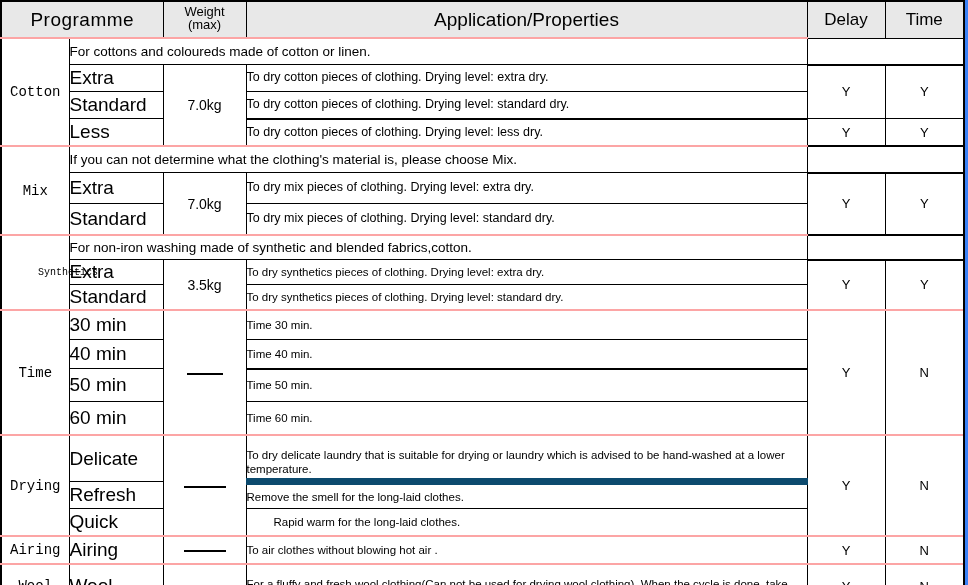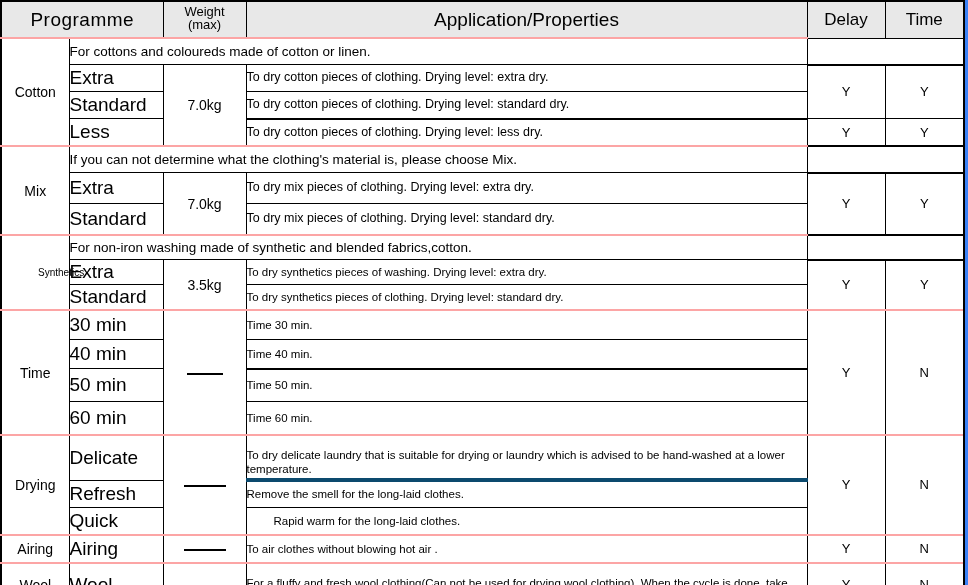--- a/index.html
+++ b/index.html
@@ -52,20 +52,21 @@
 
   
   tr.blockstart > td { border-top: 2px solid #fca5a5; }
 
   td.prog-name {
     text-align: center;
     font-weight: bold;
     font-size: 14px;
     border-left: 2px solid #000;
     border-right: 2px solid #000;
+    font-family: Liberation Mono, monospace;
   }
   td.prog-name.narrow { font-size: 10px; padding-left: 36px; }
 
   td.opt {
     font-size: 19px;
     padding-left: 8px;
     border-right: 2px solid #000;
   }
   td.note {
     font-size: 13.5px;
@@ -172,21 +173,21 @@
 
       <tr class="blockstart">
         <td class="prog-name narrow" rowspan="3">Synthetics</td>
         <td class="note" colspan="3" style="height:23px">For non-iron washing made of synthetic and blended fabrics,cotton.</td>
         <td class="flag" style="border:none;border-left:1px solid #000;border-top:2px solid #000"></td>
         <td class="flag last" style="border:none;border-right:2px solid #000;border-top:2px solid #000"></td>
       </tr>
       <tr>
         <td class="opt" style="height:24px">Extra</td>
         <td class="weight" rowspan="2">3.5kg</td>
-        <td class="desc">To dry synthetics pieces of washing. Drying level: extra dry.</td>
+        <td class="desc">To dry synthetics pieces of clothing. Drying level: extra dry.</td>
         <td class="flag" rowspan="2" style="border-top:2px solid #000">Y</td>
         <td class="flag last" rowspan="2" style="border-top:2px solid #000">Y</td>
       </tr>
       <tr>
         <td class="opt" style="height:24px">Standard</td>
         <td class="desc">To dry synthetics pieces of clothing. Drying level: standard dry.</td>
       </tr>
 
       <tr class="blockstart">
         <td class="prog-name" rowspan="4">Time</td>
@@ -212,21 +213,21 @@
       <tr class="blockstart">
         <td class="prog-name" rowspan="3">Drying</td>
         <td class="opt" style="height:32px">Delicate</td>
         <td class="weight" rowspan="3"><span class="dash wide"></span></td>
         <td class="desc two">To dry delicate laundry that is suitable for drying or laundry which is advised to be hand-washed at a lower temperature.</td>
         <td class="flag" rowspan="3">Y</td>
         <td class="flag last" rowspan="3">N</td>
       </tr>
       <tr>
         <td class="opt" style="height:26px">Refresh</td>
-        <td class="desc" style="border-top:4px solid #0c4a6e">Remove the smell for the long-laid clothes.</td>
+        <td class="desc" style="border-top:7px solid #0c4a6e">Remove the smell for the long-laid clothes.</td>
       </tr>
       <tr>
         <td class="opt" style="height:26px">Quick</td>
         <td class="desc" style="padding-left:27px">Rapid warm for the long-laid clothes.</td>
       </tr>
 
       <tr class="blockstart">
         <td class="prog-name">Airing</td>
         <td class="opt" style="height:26px">Airing</td>
         <td class="weight"><span class="dash wide"></span></td>

